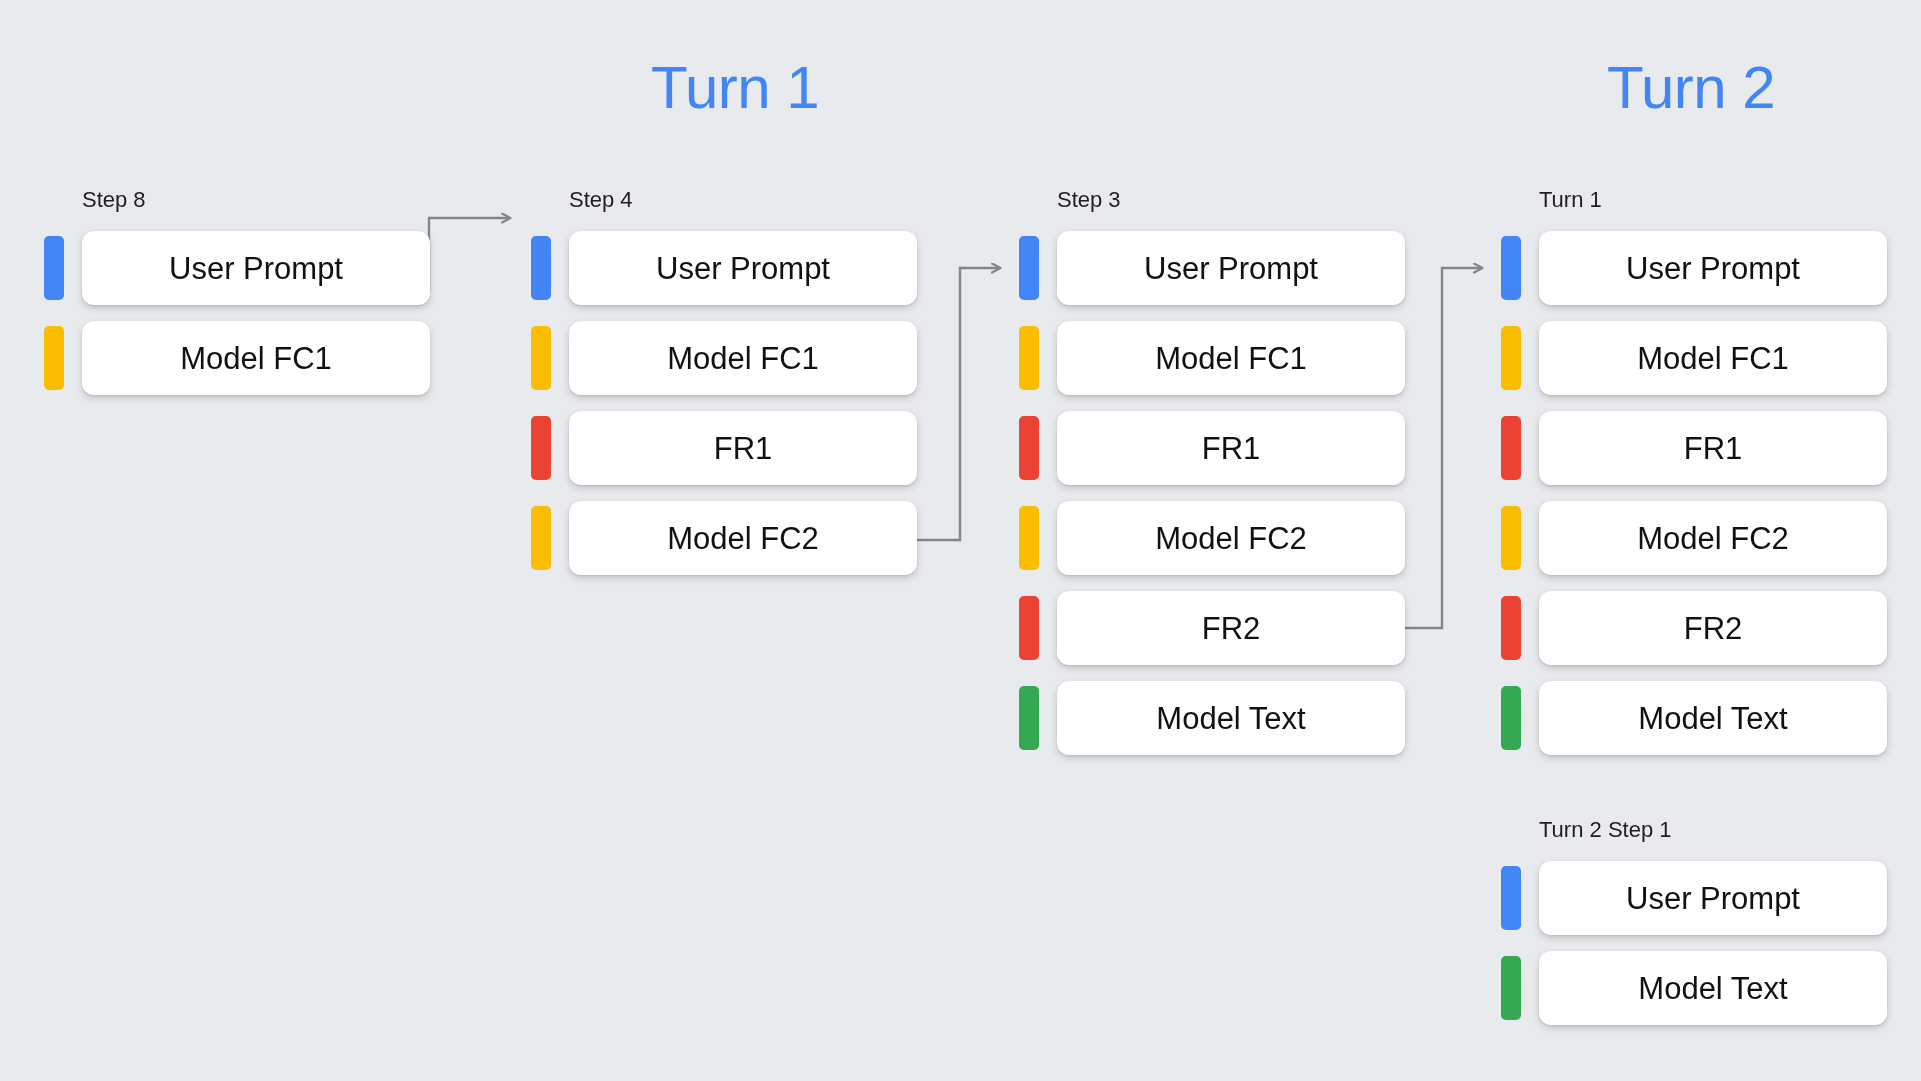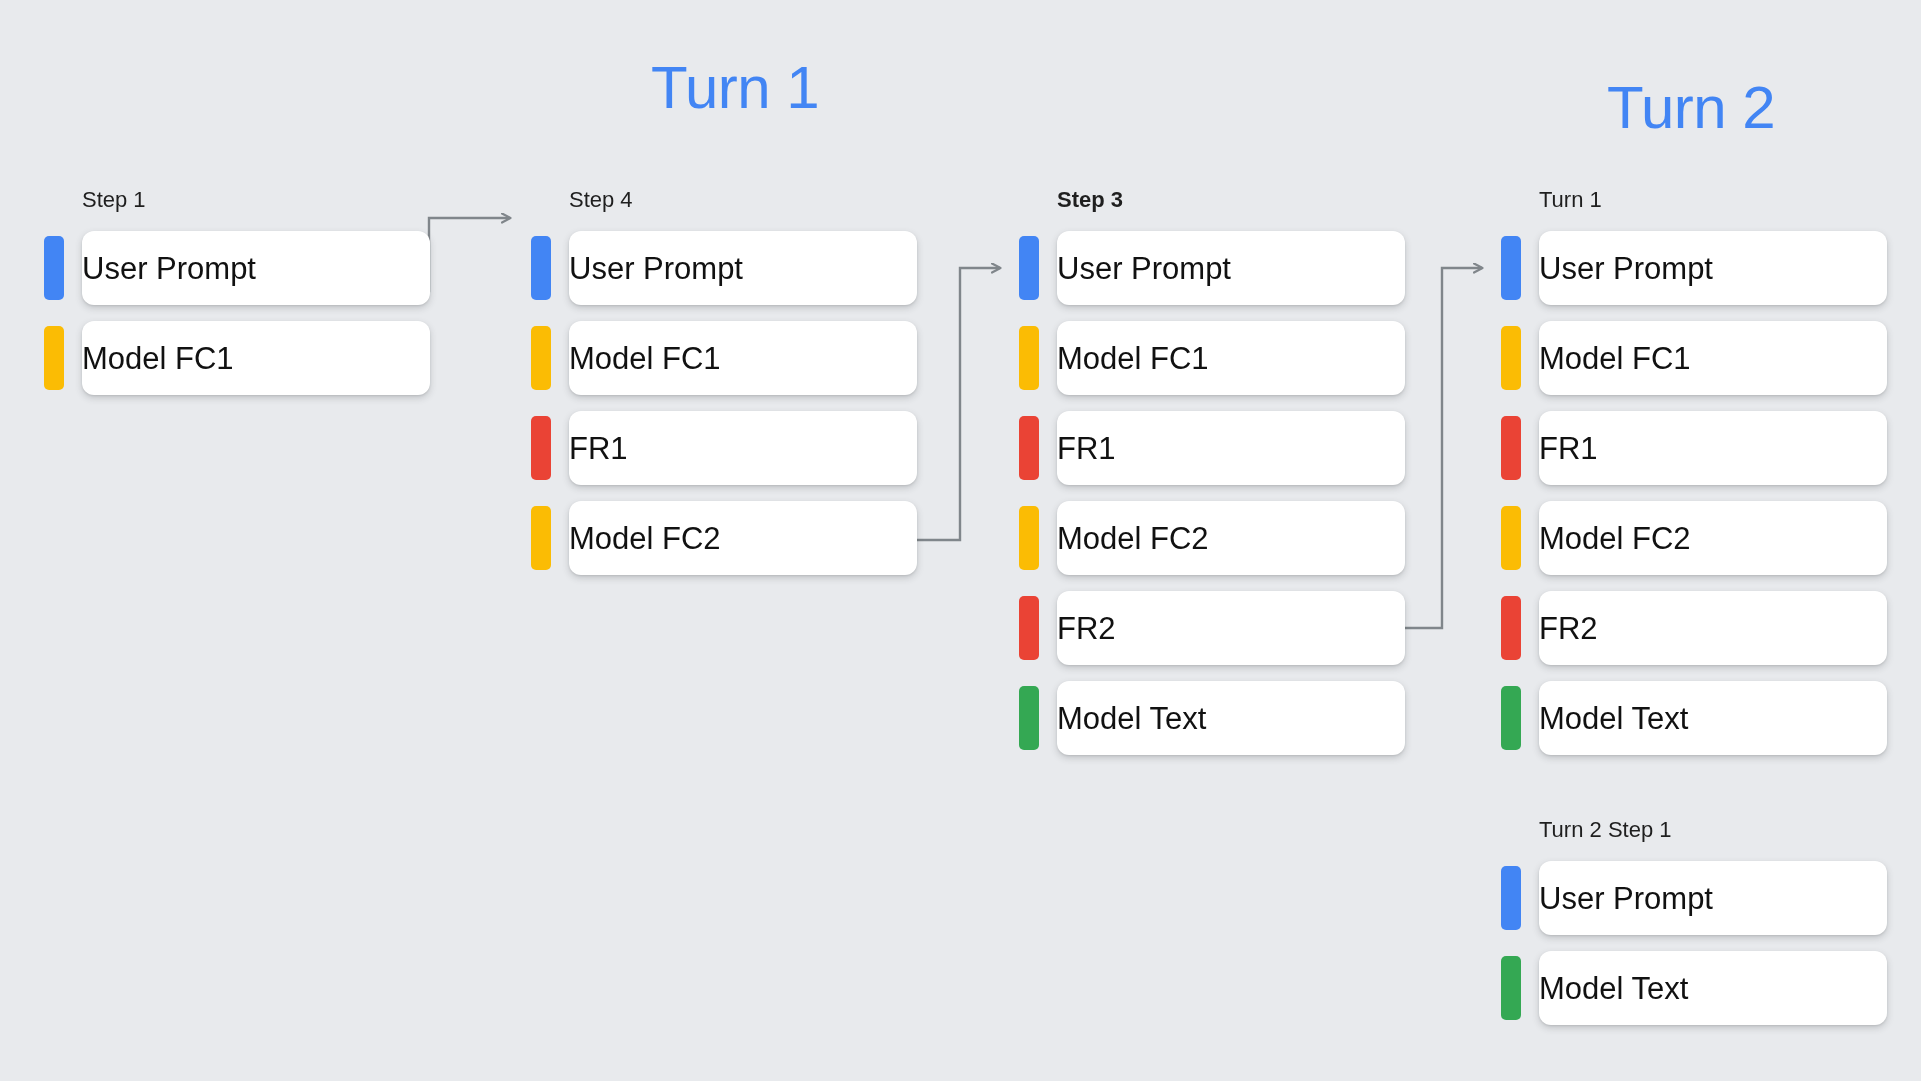--- a/index.html
+++ b/index.html
@@ -72,20 +72,21 @@
   .card {
     position: absolute;
     left: 38px;
     top: 0;
     height: 74px;
     background: #ffffff;
     border-radius: 12px;
     box-shadow: 0 3px 7px rgba(60,64,67,0.22), 0 1px 2px rgba(60,64,67,0.12);
     display: flex;
     align-items: center;
+    justify-content: center;
     box-sizing: border-box;
   }
   .card-label {
     font-size: 31px;
     color: #111111;
     font-weight: 400;
     white-space: nowrap;
     line-height: 1;
   }
 
@@ -109,25 +110,25 @@
       </marker>
     </defs>
     <g id="connector-paths">
         <path d="M 358 291 L 429 291 L 429 218 L 510 218" fill="none" stroke="#80868b" stroke-width="2.4" stroke-linecap="butt" stroke-linejoin="miter" marker-end="url(#arrowhead)"></path>
         <path d="M 903 540 L 960 540 L 960 268 L 1000 268" fill="none" stroke="#80868b" stroke-width="2.4" stroke-linecap="butt" stroke-linejoin="miter" marker-end="url(#arrowhead)"></path>
         <path d="M 1402 628 L 1442 628 L 1442 268 L 1482 268" fill="none" stroke="#80868b" stroke-width="2.4" stroke-linecap="butt" stroke-linejoin="miter" marker-end="url(#arrowhead)"></path>
       </g>
   </svg>
   <div id="headings-layer">
       <div class="turn-heading" style="left: 651px; top: 58px; color: rgb(66, 133, 244);">Turn 1</div>
-      <div class="turn-heading" style="left: 1607px; top: 58px; color: rgb(66, 133, 244); margin-top: 20px;">Turn 2</div>
+      <div class="turn-heading" style="left: 1607px; top: 58px; color: rgb(66, 133, 244);">Turn 2</div>
     </div>
   <div id="columns-layer">
       <div class="column" style="left: 44px; top: 231px;">
-        <div class="col-label" style="color: rgb(31, 31, 31);">Step 1</div>
+        <div class="col-label" style="color: rgb(31, 31, 31);">Step 8</div>
         <div class="row">
           <div class="bar blue"></div>
           <div class="card" style="width: 348px;">
             <span class="card-label" style="color: rgb(17, 17, 17);">User Prompt</span>
           </div>
         </div>
         <div class="row">
           <div class="bar yellow"></div>
           <div class="card" style="width: 348px;">
             <span class="card-label" style="color: rgb(17, 17, 17);">Model FC1</span>
@@ -155,21 +156,21 @@
           </div>
         </div>
         <div class="row">
           <div class="bar yellow"></div>
           <div class="card" style="width: 348px;">
             <span class="card-label" style="color: rgb(17, 17, 17);">Model FC2</span>
           </div>
         </div>
       </div>
       <div class="column" style="left: 1019px; top: 231px;">
-        <div class="col-label" style="color: rgb(31, 31, 31); font-weight: bold;">Step 3</div>
+        <div class="col-label" style="color: rgb(31, 31, 31);">Step 3</div>
         <div class="row">
           <div class="bar blue"></div>
           <div class="card" style="width: 348px;">
             <span class="card-label" style="color: rgb(17, 17, 17);">User Prompt</span>
           </div>
         </div>
         <div class="row">
           <div class="bar yellow"></div>
           <div class="card" style="width: 348px;">
             <span class="card-label" style="color: rgb(17, 17, 17);">Model FC1</span>

